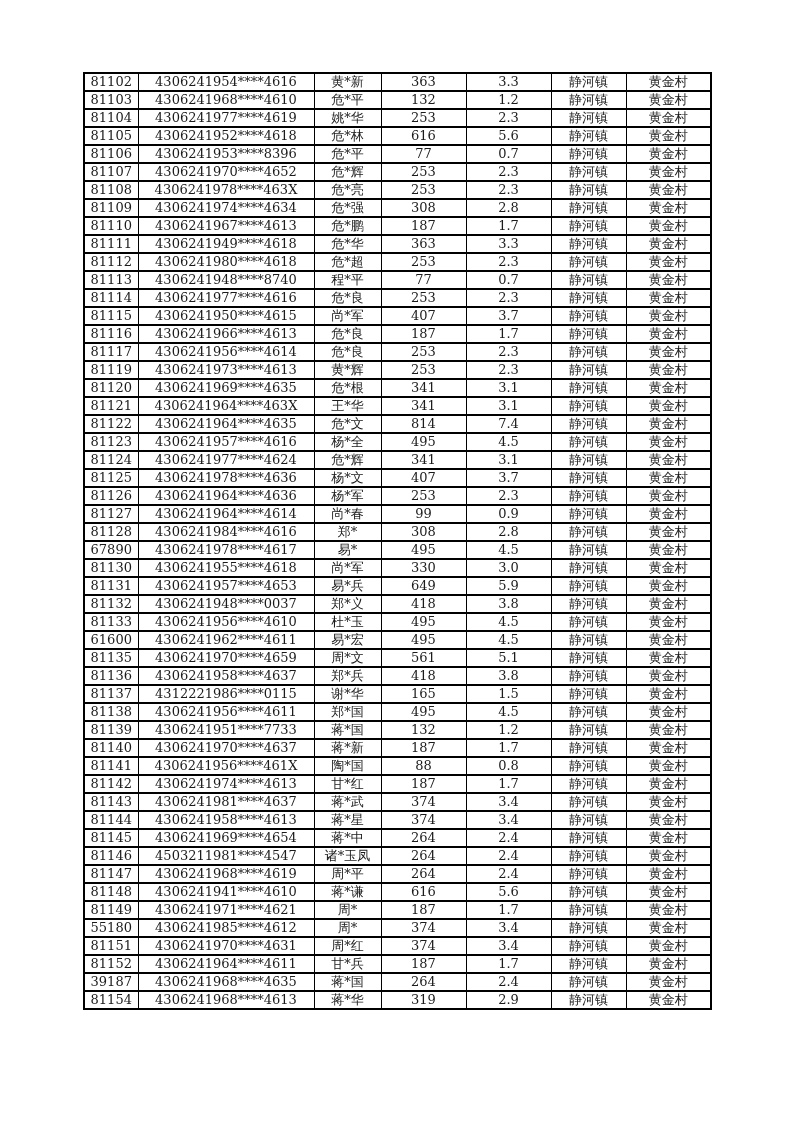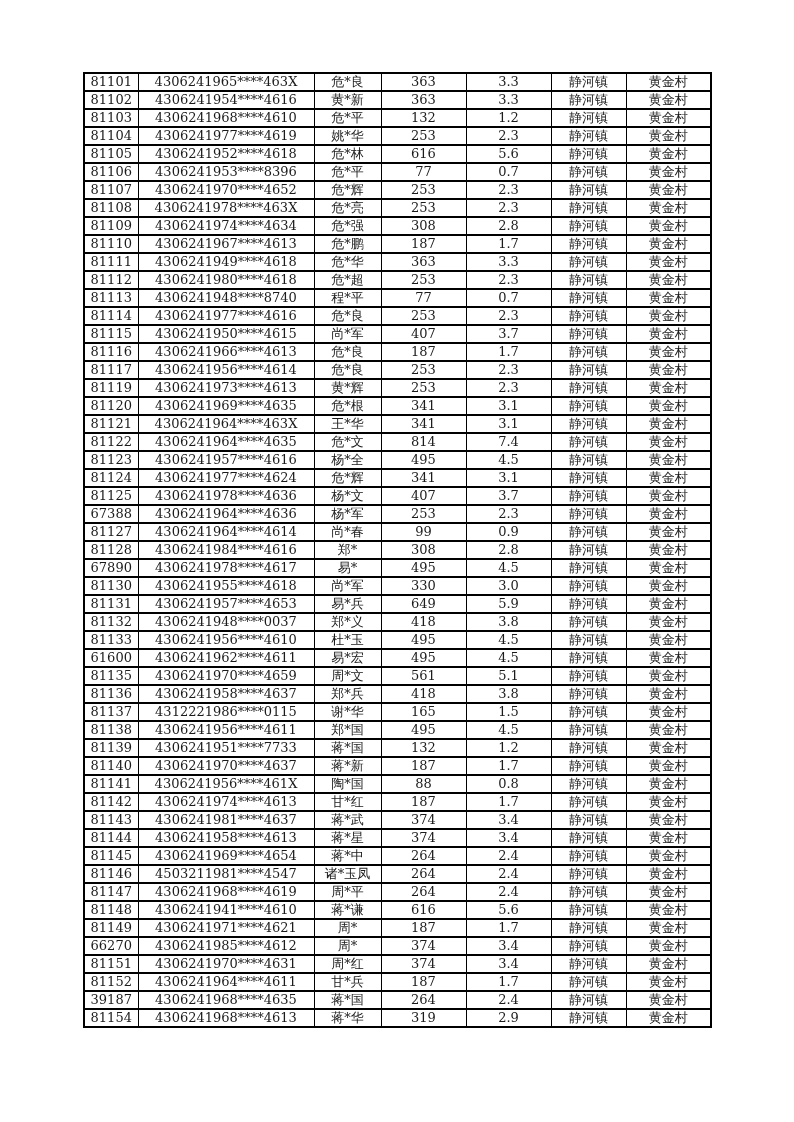--- a/index.html
+++ b/index.html
@@ -63,29 +63,20 @@
       <col class="c-seq">
       <col class="c-idnum">
       <col class="c-name">
       <col class="c-amount">
       <col class="c-rate">
       <col class="c-town">
       <col class="c-village">
     </colgroup>
     <tbody id="table-body">
         <tr>
-          <td>81101</td>
-          <td>4306241965****463X</td>
-          <td>危*良</td>
-          <td>363</td>
-          <td>3.3</td>
-          <td>静河镇</td>
-          <td>黄金村</td>
-        </tr>
-        <tr>
           <td>81102</td>
           <td>4306241954****4616</td>
           <td>黄*新</td>
           <td>363</td>
           <td>3.3</td>
           <td>静河镇</td>
           <td>黄金村</td>
         </tr>
         <tr>
           <td>81103</td>
@@ -279,21 +270,21 @@
         <tr>
           <td>81125</td>
           <td>4306241978****4636</td>
           <td>杨*文</td>
           <td>407</td>
           <td>3.7</td>
           <td>静河镇</td>
           <td>黄金村</td>
         </tr>
         <tr>
-          <td>67388</td>
+          <td>81126</td>
           <td>4306241964****4636</td>
           <td>杨*军</td>
           <td>253</td>
           <td>2.3</td>
           <td>静河镇</td>
           <td>黄金村</td>
         </tr>
         <tr>
           <td>81127</td>
           <td>4306241964****4614</td>
@@ -495,21 +486,21 @@
         <tr>
           <td>81149</td>
           <td>4306241971****4621</td>
           <td>周*</td>
           <td>187</td>
           <td>1.7</td>
           <td>静河镇</td>
           <td>黄金村</td>
         </tr>
         <tr>
-          <td>66270</td>
+          <td>55180</td>
           <td>4306241985****4612</td>
           <td>周*</td>
           <td>374</td>
           <td>3.4</td>
           <td>静河镇</td>
           <td>黄金村</td>
         </tr>
         <tr>
           <td>81151</td>
           <td>4306241970****4631</td>

